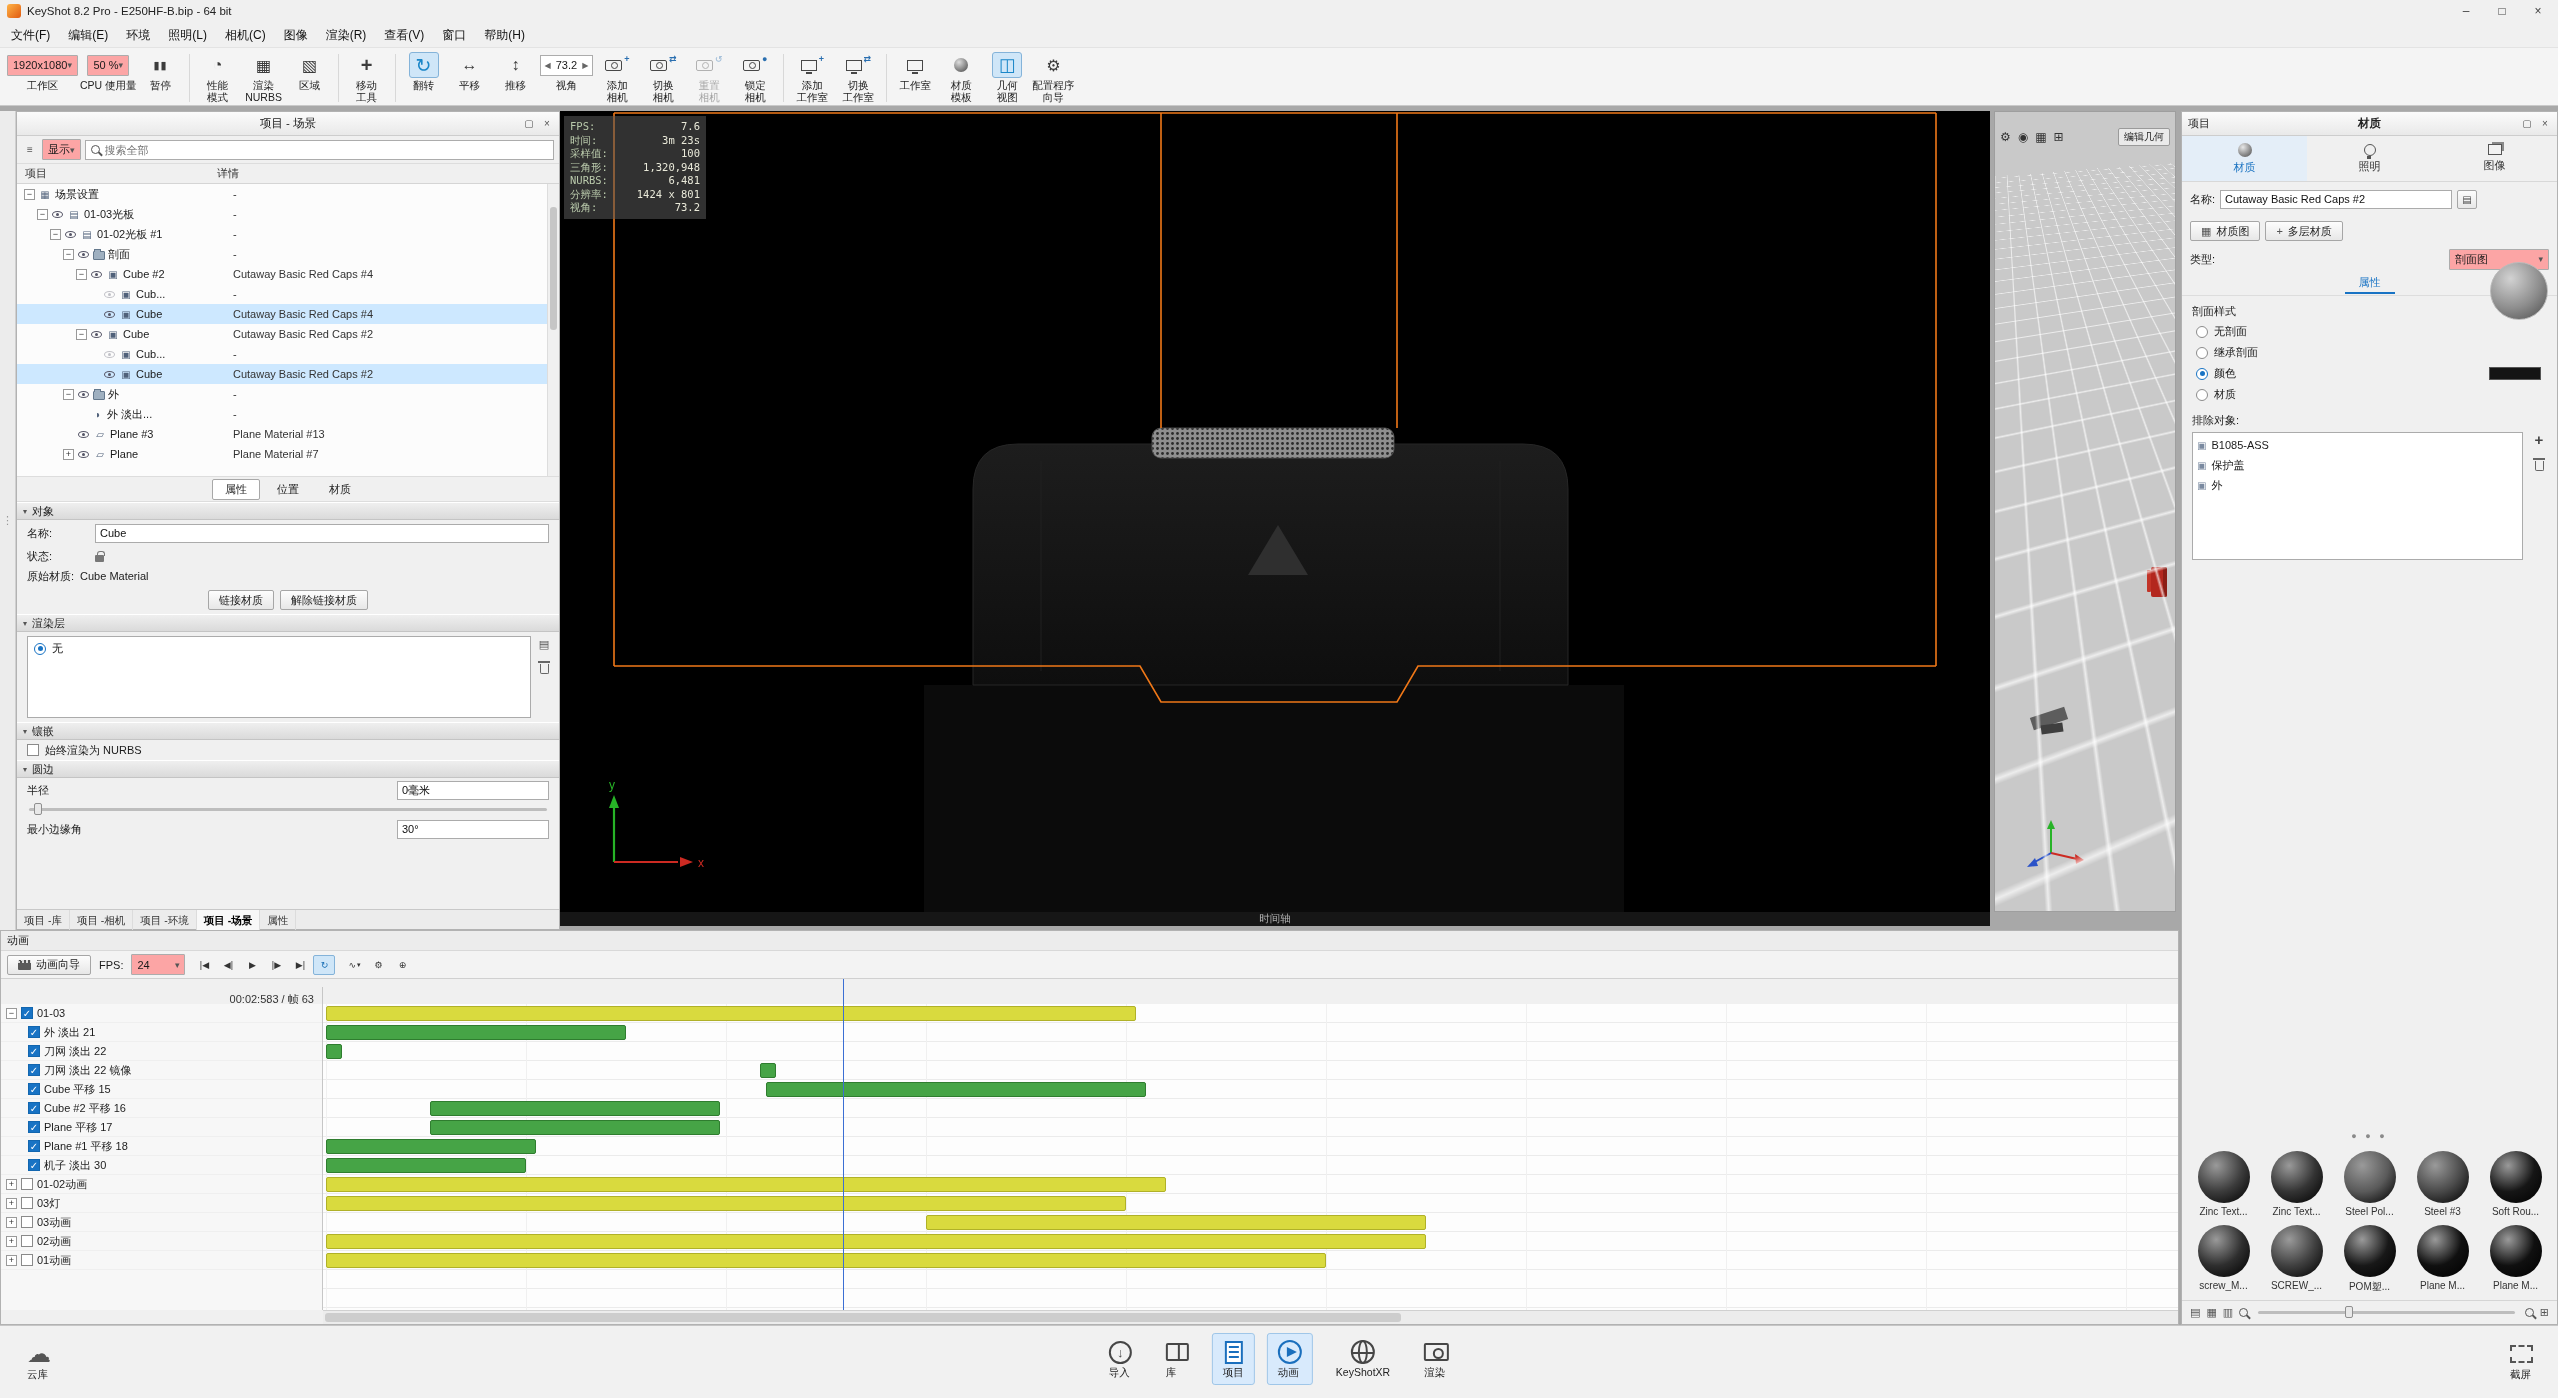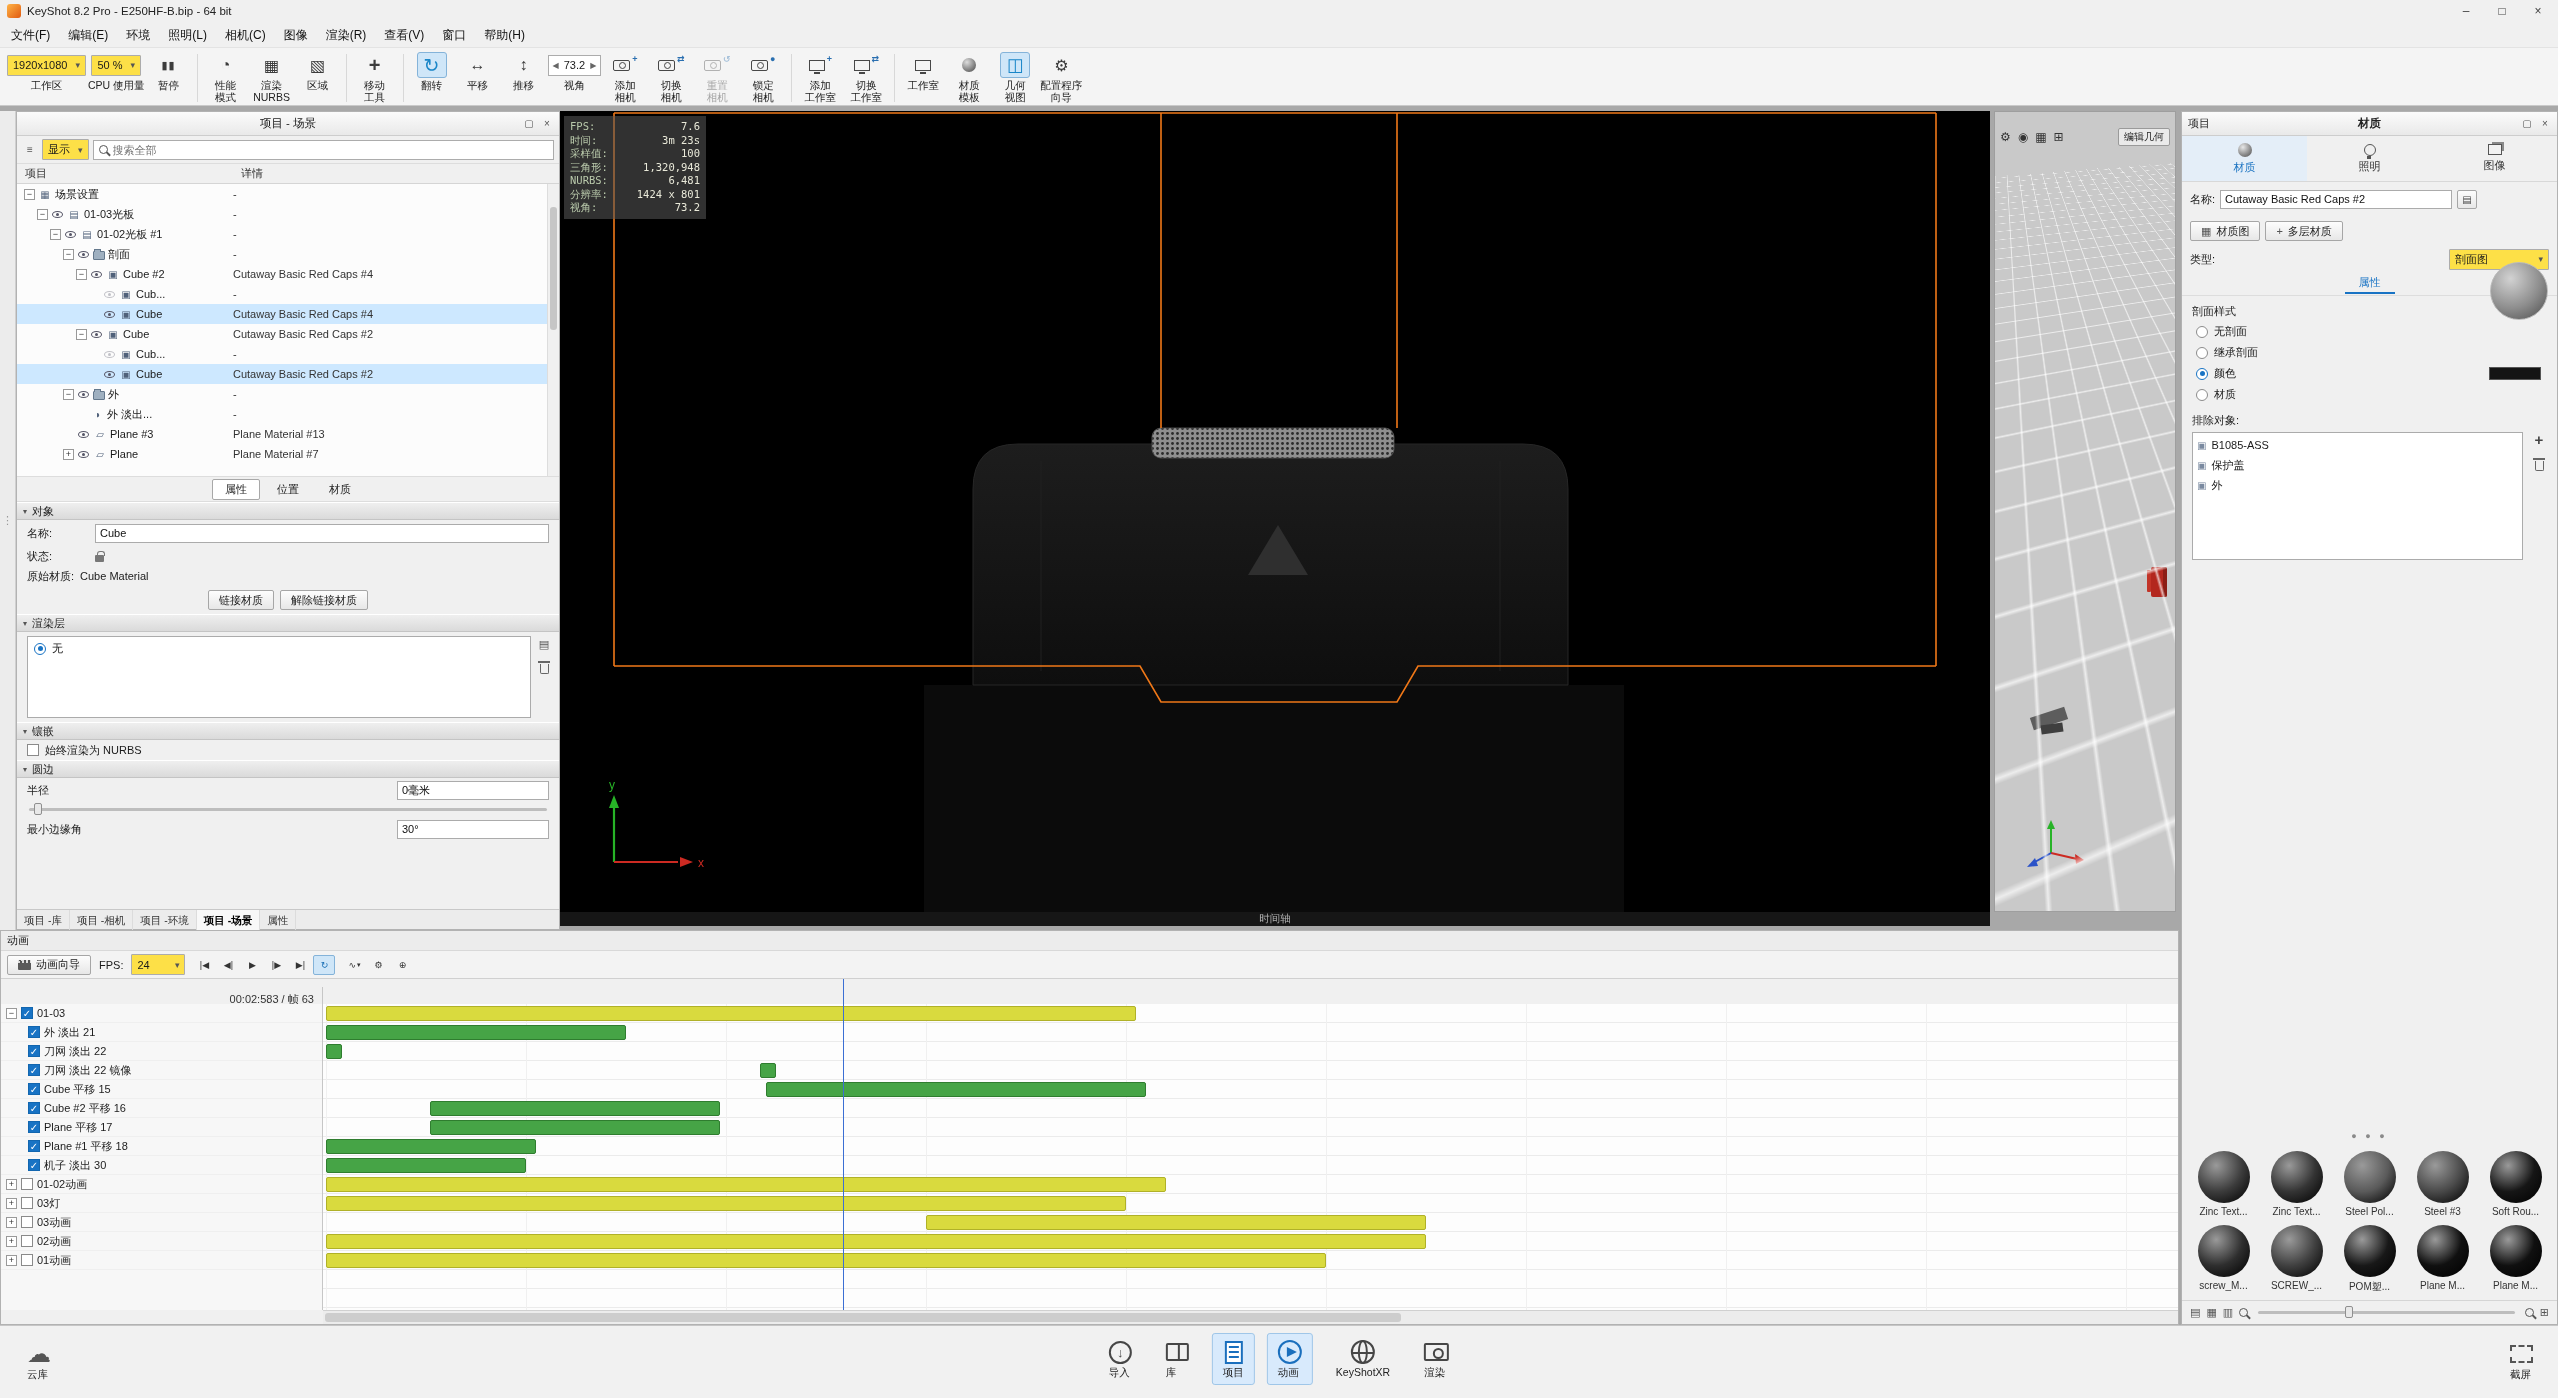--- a/index.html
+++ b/index.html
@@ -20,21 +20,21 @@
 .tb-item.dis{opacity:.38}
 .tb-ctl{height:28px;display:flex;align-items:center;justify-content:center}
 .tb-ic{min-width:30px;height:26px;display:flex;align-items:center;justify-content:center;font-size:16px;color:#3c3c3c;border:1px solid transparent;border-radius:3px}
 .tb-ic.sel{background:#cfe6f8;border-color:#84b3d9}
 .ic-flip{color:#1a86c8;font-size:19px}
 .ic-geom{color:#1a86c8;font-size:18px}
 .ic-move{font-size:20px;font-weight:700}
 .ic-pause{font-size:11px;letter-spacing:1px}
 .tb-lbl{font-size:10.5px;line-height:11.5px;text-align:center;color:#222;white-space:pre-line;margin-top:1px}
 .tb-sep{width:1px;align-self:stretch;background:#d8d8d8;margin:3px 5px}
-.dd{height:21px;background:#fde047;border:1px solid #acacac;border-radius:1px;display:flex;align-items:center;padding:0 5px;font-size:11px;gap:8px}
+.dd{height:21px;background:#fca5a5;border:1px solid #acacac;border-radius:1px;display:flex;align-items:center;padding:0 5px;font-size:11px;}
 .dd .ar{color:#555;font-size:9px}
 .stepper{height:21px;background:#fff;border:1px solid #acacac;display:flex;align-items:center;padding:0 4px;font-size:11px;gap:5px}
 .st-ar{font-size:8px;color:#666}
 .badge{font-size:9px;color:#2a6fb0;font-weight:700;margin-left:2px;margin-top:-12px}
 .cam{width:17px;height:11px;border:1.5px solid #474747;border-radius:2px;position:relative}
 .cam::before{content:'';position:absolute;left:4.5px;top:1.5px;width:5px;height:5px;border:1.5px solid #474747;border-radius:50%}
 .stu{width:16px;height:11px;border:1.5px solid #474747;position:relative}
 .stu::after{content:'';position:absolute;left:4px;bottom:-4.5px;width:6px;height:2.5px;background:#474747}
 .mini-sphere{width:14px;height:14px;border-radius:50%;background:radial-gradient(circle at 35% 30%,#ddd,#888 55%,#444)}
 
@@ -57,21 +57,21 @@
 .trashic::before{content:'';position:absolute;top:-3px;left:-2.5px;width:12px;height:1.5px;background:#666}
 
 #grip{position:absolute;left:0;top:111px;width:16px;height:819px;background:#ececec;border-right:1px solid #d0d0d0;display:flex;align-items:center;justify-content:center;color:#999;font-size:11px}
 
 #scene-panel{left:16px;top:111px;width:544px;height:819px;display:flex;flex-direction:column}
 .tree-toolbar{height:28px;display:flex;align-items:center;gap:4px;padding:0 5px;border-bottom:1px solid #ddd;flex:none}
 .search{flex:1;height:20px;background:#fff;border:1px solid #acacac;display:flex;align-items:center;padding:0 5px;gap:5px}
 .search input{border:none;outline:none;flex:1;font-size:11px;color:#777;background:transparent;font-family:inherit}
 .tree-cols{height:20px;display:flex;align-items:center;border-bottom:1px solid #d5d5d5;background:#f0f0f0;font-size:11px;color:#333;position:relative;flex:none}
 .tc-item{padding-left:8px}
-.tc-detail{position:absolute;left:224px}
+.tc-detail{position:absolute;left:200px}
 #scene-tree{height:292px;background:#fcfcfc;position:relative;overflow:hidden;flex:none;padding-right:12px}
 .tree-row{height:20px;display:flex;align-items:center;font-size:11px;position:relative;gap:3px;padding-left:4px}
 .tree-row.sel{background:#cde8ff}
 .t-exp{width:11px;height:11px;border:1px solid #999;background:#fff;font-size:9px;line-height:9px;text-align:center;color:#333;flex:none}
 .t-exp.none{border:none;background:transparent}
 .t-ind{flex:none}
 .t-lbl{white-space:nowrap}
 .t-detail{position:absolute;left:216px;color:#333;white-space:nowrap}
 .ti{width:14px;display:inline-flex;justify-content:center;align-items:center;font-size:10px;color:#50617a;flex:none}
 .ti-eye{width:11px;height:7px;border:1px solid #556;border-radius:50%;position:relative;margin:0 1px}

